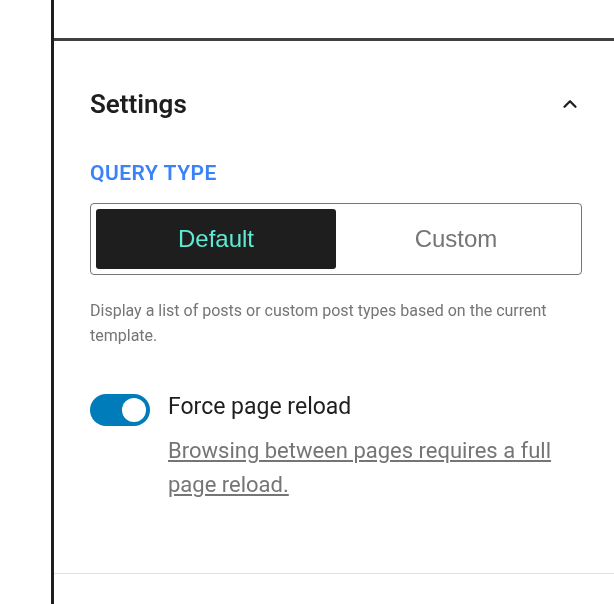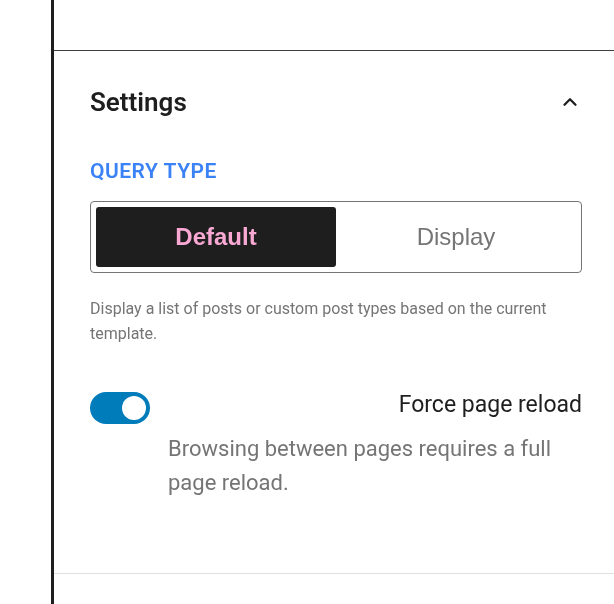--- a/index.html
+++ b/index.html
@@ -21,23 +21,22 @@
       width: 3px;
       height: 604px;
       background: #1e1e1e;
     }
     .panel {
       position: absolute;
       left: 54px;
       top: 38px;
       right: 0;
       bottom: 0;
-      border-top: 1px solid #404040;
-      padding: 36px 32px 0 36px;
-      margin-top: 12px;
+      border-top: 3px solid #404040;
+      padding: 48px 32px 0 36px;
     }
     .panel-separator-bottom {
       position: absolute;
       left: 54px;
       right: 0;
       bottom: 30px;
       height: 1px;
       background: #e0e0e0;
     }
     .panel-header {
@@ -82,22 +81,22 @@
       font-size: 24px;
       font-weight: 400;
       border: none;
       background: transparent;
       color: #757575;
       border-radius: 3px;
       cursor: pointer;
     }
     .segmented-btn.active {
       background: #1e1e1e;
-      color: #f9a8d4;
-      font-weight: 700;
+      color: #5eead4;
+      font-weight: 400;
     }
     .description {
       font-size: 16px;
       line-height: 1.55;
       color: #757575;
       margin-bottom: 44px;
     }
     .toggle-row {
       display: flex;
       align-items: flex-start;
@@ -123,26 +122,26 @@
       background: #fff;
     }
     .toggle-text {
       flex: 1;
     }
     .toggle-label {
       font-size: 23px;
       font-weight: 400;
       color: #1e1e1e;
       margin-bottom: 14px;
-      text-align: right;
     }
     .toggle-desc {
       font-size: 22px;
       line-height: 1.55;
       color: #757575;
+      text-decoration: underline;
     }
   </style>
 </head>
 <body>
 
 <div class="sidebar-border"></div>
 
 <div class="panel">
   <div class="panel-header">
     <div class="panel-title">Settings</div>
@@ -150,21 +149,21 @@
       <svg width="22" height="22" viewBox="0 0 24 24" fill="none" stroke="currentColor" stroke-width="2.5" stroke-linecap="round" stroke-linejoin="round">
           <polyline points="18 15 12 9 6 15"></polyline>
         </svg>
     </div>
   </div>
 
   <div class="label-heading">QUERY TYPE</div>
 
   <div class="segmented">
     <button class="segmented-btn active">Default</button>
-    <button class="segmented-btn">Display</button>
+    <button class="segmented-btn">Custom</button>
   </div>
 
   <div class="description">Display a list of posts or custom post types based on the current template.</div>
 
   <div class="toggle-row">
     <div class="toggle">
       <div class="toggle-thumb"></div>
     </div>
     <div class="toggle-text">
       <div class="toggle-label">Force page reload</div>

